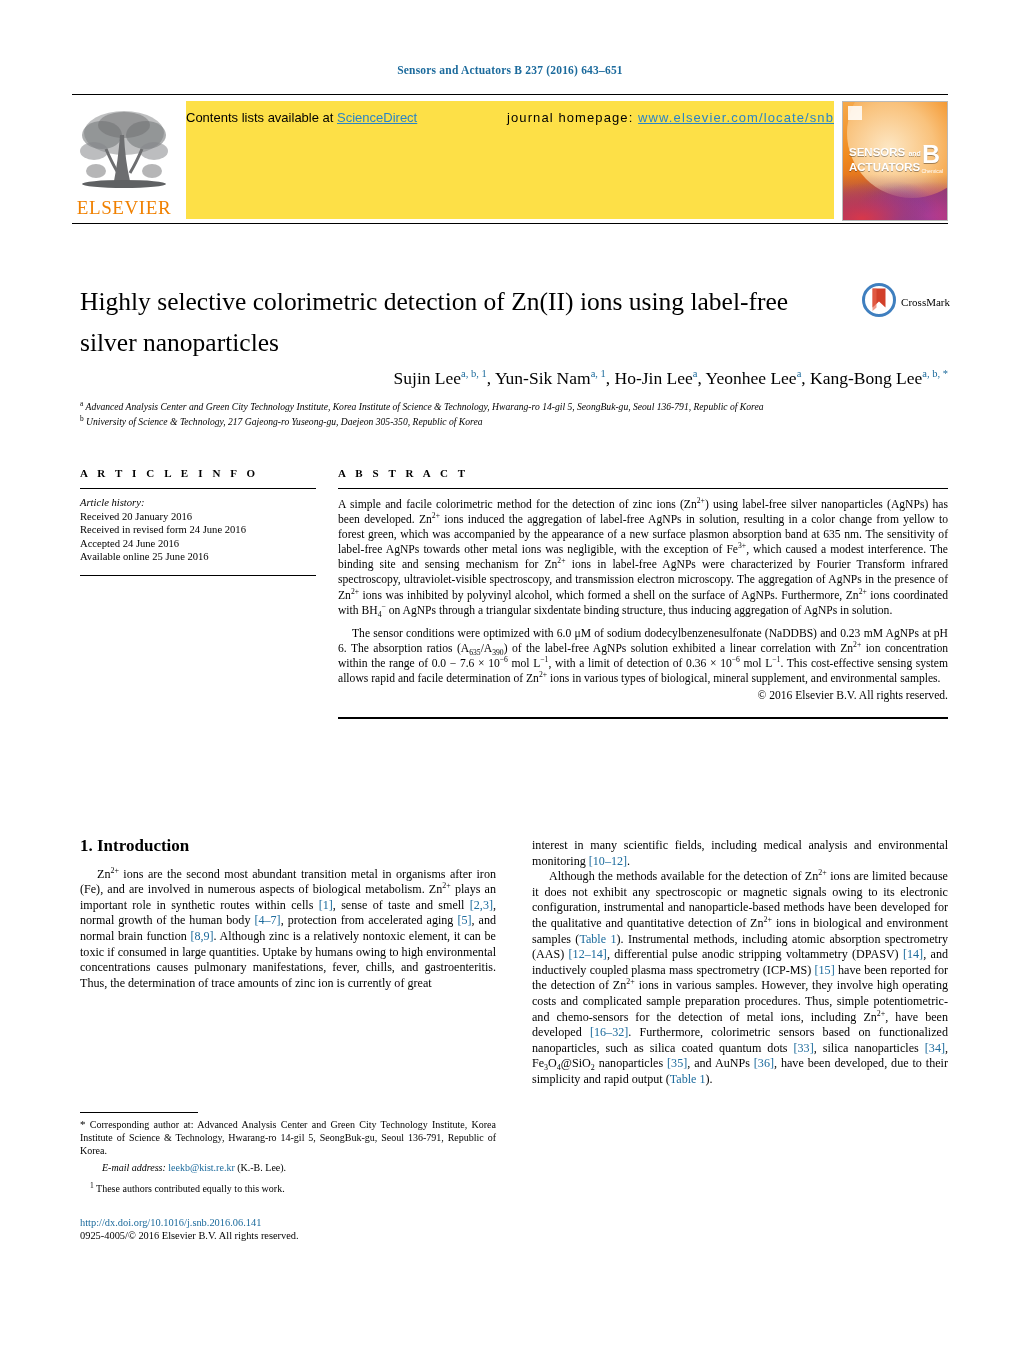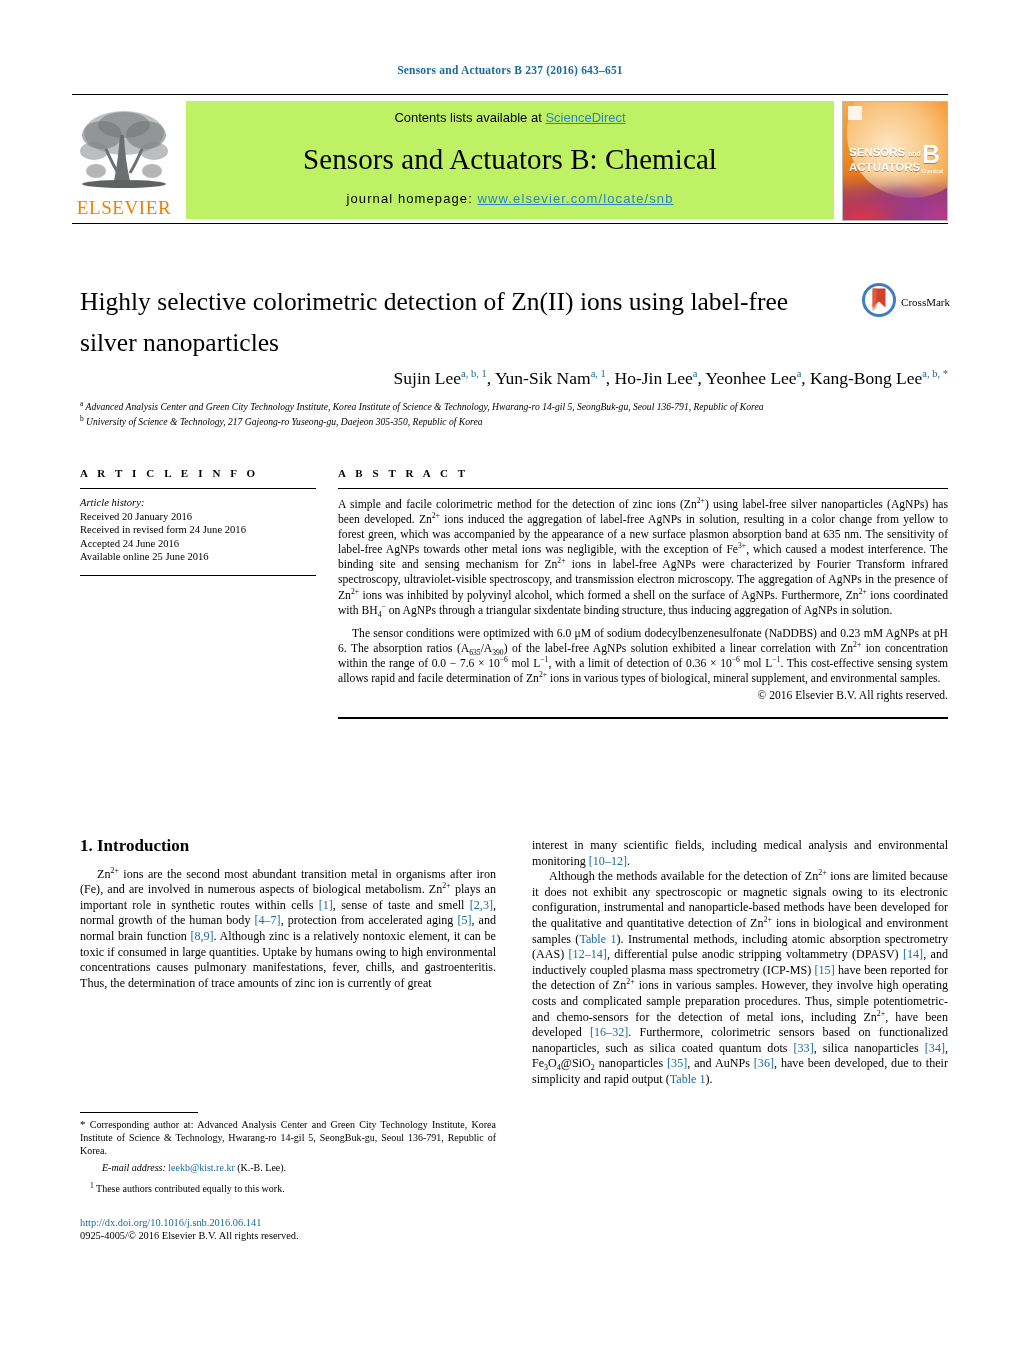--- a/index.html
+++ b/index.html
@@ -32,23 +32,23 @@
     padding-bottom:2px;
   }
   .tree-wrap { width:96px; height:92px; }
   .elsevier-word {
     font-family:"Liberation Serif", serif;
     color:#f08000; font-size:19px; letter-spacing:.6px; line-height:1;
     margin-top:1px;
   }
 
   .banner {
-    flex:1 1 auto; background:#bef264; margin:0 8px 0 10px;
-    display:flex; flex-direction:column; justify-content:space-between;
-    padding:9px 0 13px 0; position:relative;
+    flex:1 1 auto; background:#fde047; margin:0 8px 0 10px;
+    display:flex; flex-direction:row; justify-content:space-between;
+    padding:9px 0 7px 0; position:relative;
   }
   .banner .contents {
     text-align:center; font-size:13px; font-family:"Liberation Sans", sans-serif;
   }
   .banner .contents .sd { color:#2a84c6; }
   .banner .jtitle {
     text-align:center; font-size:29px; font-family:"Liberation Serif", serif;
     letter-spacing:.1px; margin-top:2px;
   }
   .banner .homepage {
@@ -196,21 +196,20 @@
             </g>
           </svg>
         </div>
         <div class="elsevier-word">ELSEVIER</div>
       </div>
 
       <div class="banner">
         <div class="contents">
           <span>Contents lists available at </span><a class="sd" href="#">ScienceDirect</a>
         </div>
-        <div class="jtitle">Sensors and Actuators B: Chemical</div>
         <div class="homepage">
           <span>journal homepage: </span><a class="url" href="#">www.elsevier.com/locate/snb</a>
         </div>
       </div>
 
       <div class="cover">
         <div class="swirl"></div>
         <div class="bottomart"></div>
         <div class="els-mini"></div>
         <div class="ctitle">

